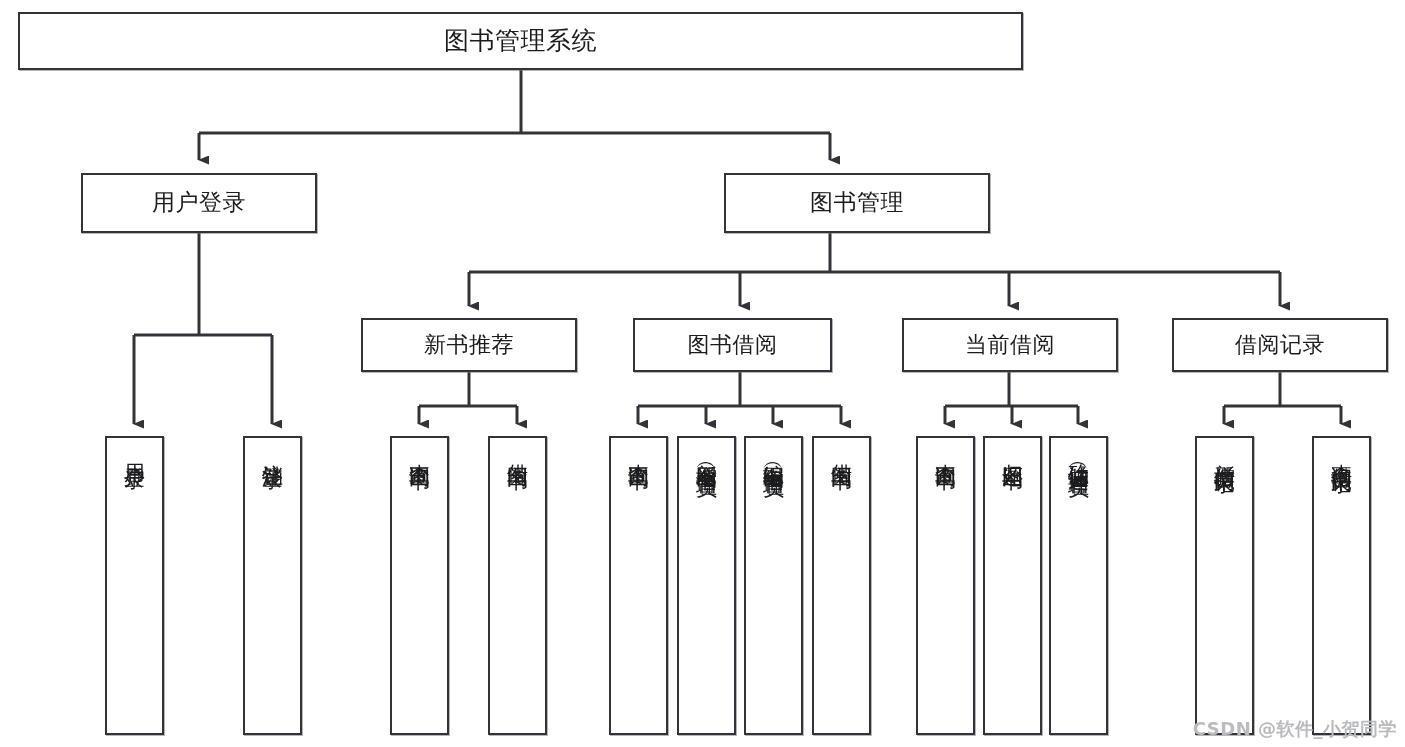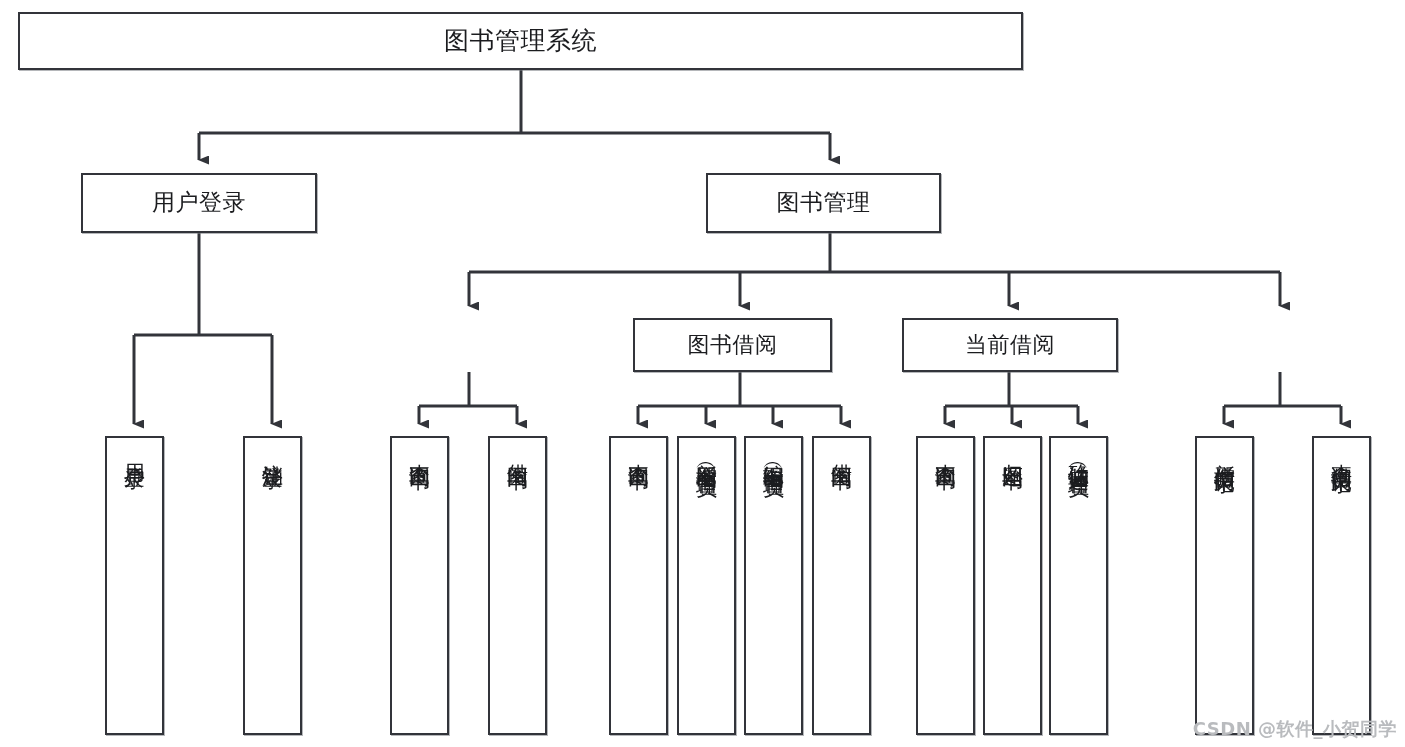--- a/index.html
+++ b/index.html
@@ -123,29 +123,35 @@
     </g>
   </svg>
 
   <div class="node level-0" style="left:18px; top:12px; width:1005px; height:58px;">
     <span class="label">图书管理系统</span>
   </div>
 
   <div class="node level-1" style="left:81px; top:173px; width:236px; height:60px;">
     <span class="label">用户登录</span>
   </div>
-  <div class="node level-1" style="left:706px; top:173px; width:235px; height:60px;">
+  <div class="node level-1" style="left:724px; top:173px; width:266px; height:60px;">
     <span class="label">图书管理</span>
   </div>
 
+  <div class="node level-2" style="left:361px; top:318px; width:216px; height:54px;">
+    <span class="label">新书推荐</span>
+  </div>
   <div class="node level-2" style="left:633px; top:318px; width:199px; height:54px;">
     <span class="label">图书借阅</span>
   </div>
   <div class="node level-2" style="left:902px; top:318px; width:216px; height:54px;">
     <span class="label">当前借阅</span>
+  </div>
+  <div class="node level-2" style="left:1172px; top:318px; width:216px; height:54px;">
+    <span class="label">借阅记录</span>
   </div>
 
   <div class="node leaf" style="left:105px; top:436px; width:59px; height:299px;">
     <span class="label">用户登录</span>
   </div>
   <div class="node leaf" style="left:243px; top:436px; width:59px; height:299px;">
     <span class="label">注销登录</span>
   </div>
 
   <div class="node leaf" style="left:390px; top:436px; width:59px; height:299px;">

